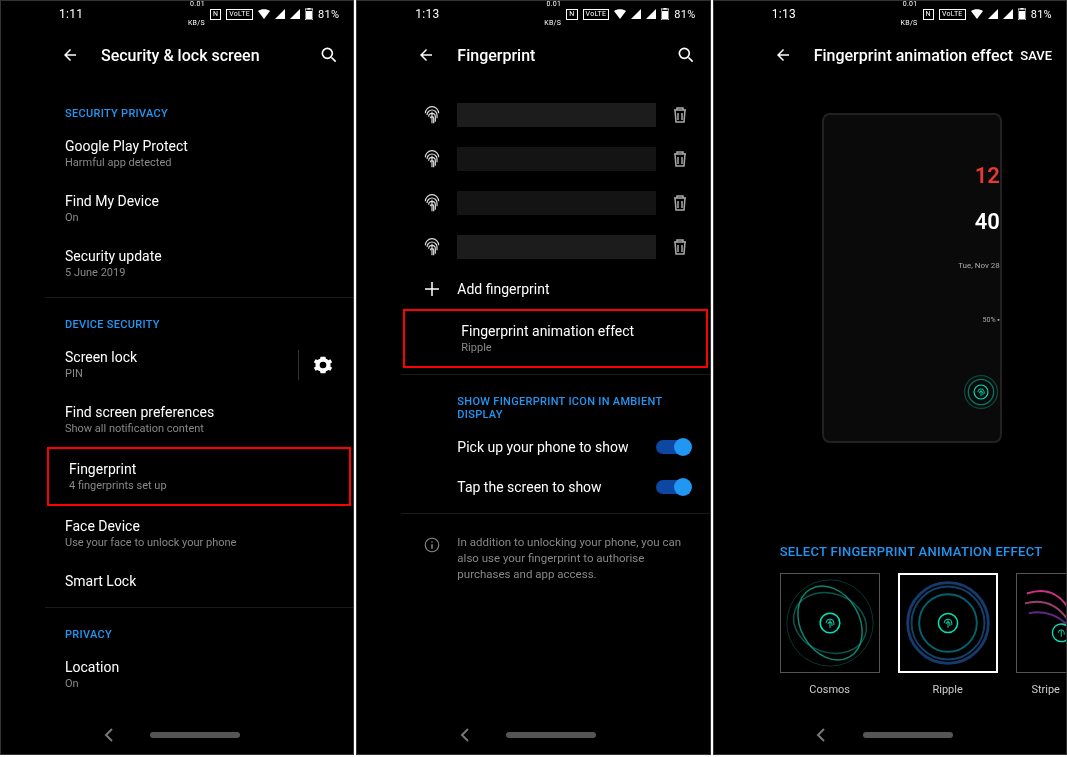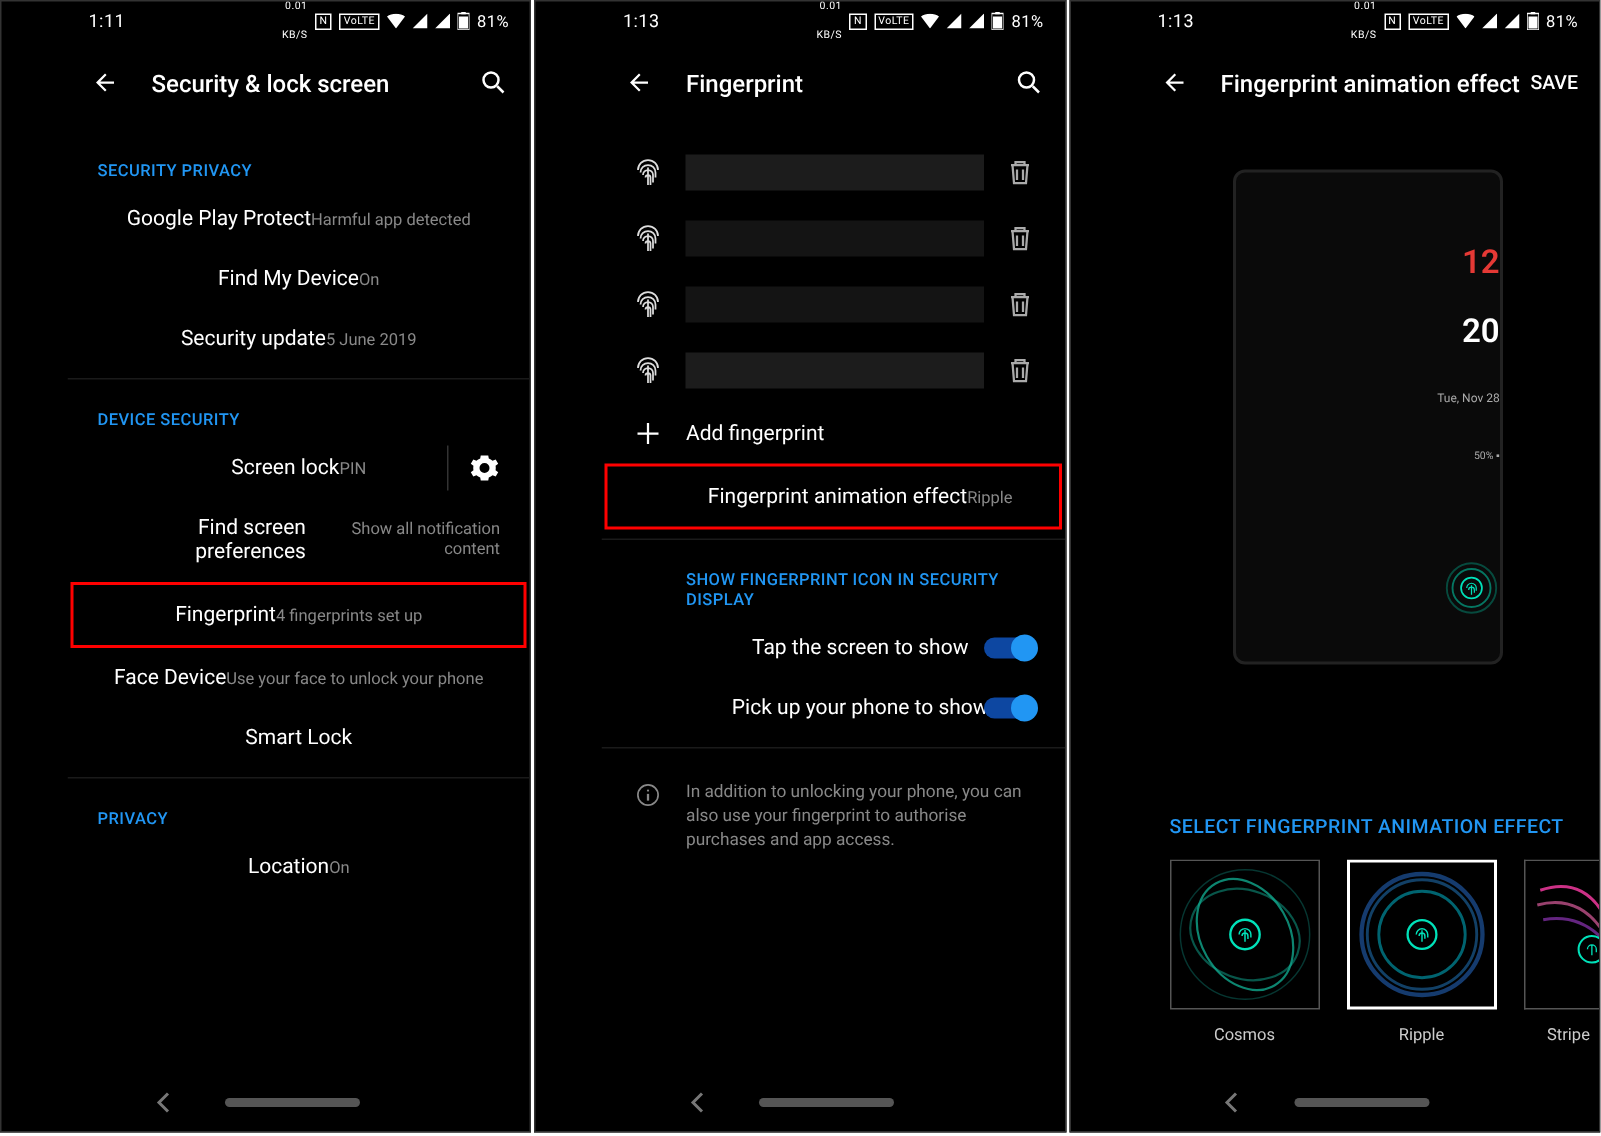--- a/index.html
+++ b/index.html
@@ -51,24 +51,23 @@
   .section-label {
     color: #2196f3;
     font-size: 11px;
     font-weight: 500;
     padding: 14px 20px 6px 20px;
     letter-spacing: 0.3px;
   }
   .item {
     padding: 12px 20px;
     display:flex;
-    flex-direction:row;
+    flex-direction:column;
     justify-content:center;
     position:relative;
-    text-align:right;
   }
   .item-title { color:#fff; font-size:14px; }
   .item-sub { color:#888; font-size:11px; margin-top:2px;}
   .divider { height:1px; background:#1a1a1a; margin:6px 0;}
   .highlight-red { border:2px solid #ff0000; margin:0 2px;}
   .gear-wrap { position:absolute; right:20px; top:50%; transform:translateY(-50%); display:flex; align-items:center;}
   .gear-sep { width:1px; height:30px; background:#333; margin-right:14px;}
   
   
   .fp-row { display:flex; align-items:center; padding:10px 20px;}
@@ -108,21 +107,21 @@
     border:2px solid #222;
     position:relative;
     display:flex; flex-direction:column; align-items:flex-end;
     padding-top:50px;
     gap:24px;
   }
   .clock-12 { color:#e53935; font-size:22px; font-weight:600; line-height:1;}
   .clock-30 { color:#fff; font-size:22px; font-weight:600; line-height:1;}
   .clock-row { display:flex;}
   .clock-date { color:#aaa; font-size:8px; margin-top:4px;}
-  .clock-batt { color:#aaa; font-size:7px; margin-top:6px;}
+  .clock-batt { color:#aaa; font-size:7px; margin-top:22px;}
   .fp-sensor {
     position:absolute; bottom:30px; width:38px; height:38px;
   }
   .effects-label {
     color:#2196f3; font-size:13px; font-weight:500;
     padding:20px 22px 14px 22px; letter-spacing:0.3px;
   }
   .effects-row {
     display:flex; gap:18px; padding:0 22px; overflow:hidden;
   }
@@ -361,31 +360,31 @@
             <path d="M8 1v14M1 8h14" stroke="#fff" stroke-width="1.5"></path>
           </svg>
         </span>
       <span class="txt item-title">Add fingerprint</span>
     </div>
     <div class="item item-indent highlight-red">
       <span class="item-title">Fingerprint animation effect</span>
       <span class="item-sub">Ripple</span>
     </div>
     <div class="divider"></div>
-    <div class="section-label item-indent" style="padding-left:56px;">SHOW FINGERPRINT ICON IN SECURITY DISPLAY</div>
+    <div class="section-label item-indent" style="padding-left:56px;">SHOW FINGERPRINT ICON IN AMBIENT DISPLAY</div>
     <div class="item item-indent">
-      <span class="item-title">Tap the screen to show</span>
+      <span class="item-title">Pick up your phone to show</span>
       <div class="toggle">
           <div class="toggle-track">
             <div class="toggle-thumb"></div>
           </div>
         </div>
     </div>
     <div class="item item-indent">
-      <span class="item-title">Pick up your phone to show</span>
+      <span class="item-title">Tap the screen to show</span>
       <div class="toggle">
           <div class="toggle-track">
             <div class="toggle-thumb"></div>
           </div>
         </div>
     </div>
     <div class="divider"></div>
     <div class="info-row">
       <span class="info-ic">
           <svg width="18" height="18" viewBox="0 0 24 24">
@@ -452,21 +451,21 @@
     <span class="title">Fingerprint animation effect</span>
     <span class="save-txt">SAVE</span>
   </div>
   <div class="content" style="display:flex;flex-direction:column;">
     <div class="preview-area">
       <div class="phone-mock">
         <div class="clock-row">
           <span class="clock-12">12</span>
         </div>
         <div class="clock-row">
-          <span class="clock-30">20</span>
+          <span class="clock-30">40</span>
         </div>
         <span class="clock-date">Tue, Nov 28</span>
         <span class="clock-batt">50% ▪</span>
         <div class="fp-sensor">
           <svg width="38" height="38" viewBox="0 0 60 60">
             <circle cx="30" cy="30" r="26" fill="none" stroke="#00e1b9" stroke-width="2" opacity="0.3"></circle>
             <circle cx="30" cy="30" r="20" fill="none" stroke="#00e1b9" stroke-width="2" opacity="0.5"></circle>
             <circle cx="30" cy="30" r="11" fill="none" stroke="#00e1b9" stroke-width="1.8"></circle>
             <path fill="none" stroke="#00e1b9" stroke-width="1.3" d="M25 30a5 5 0 0110 0v3M27 32a3 3 0 016 0v3M30 27v10"></path>
           </svg>

